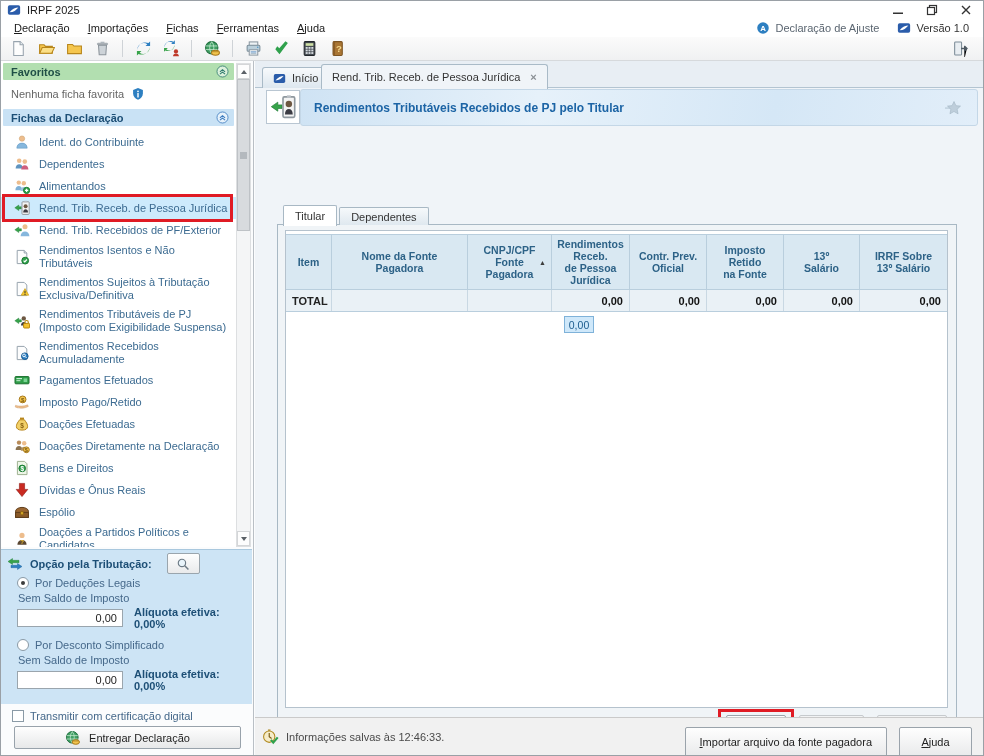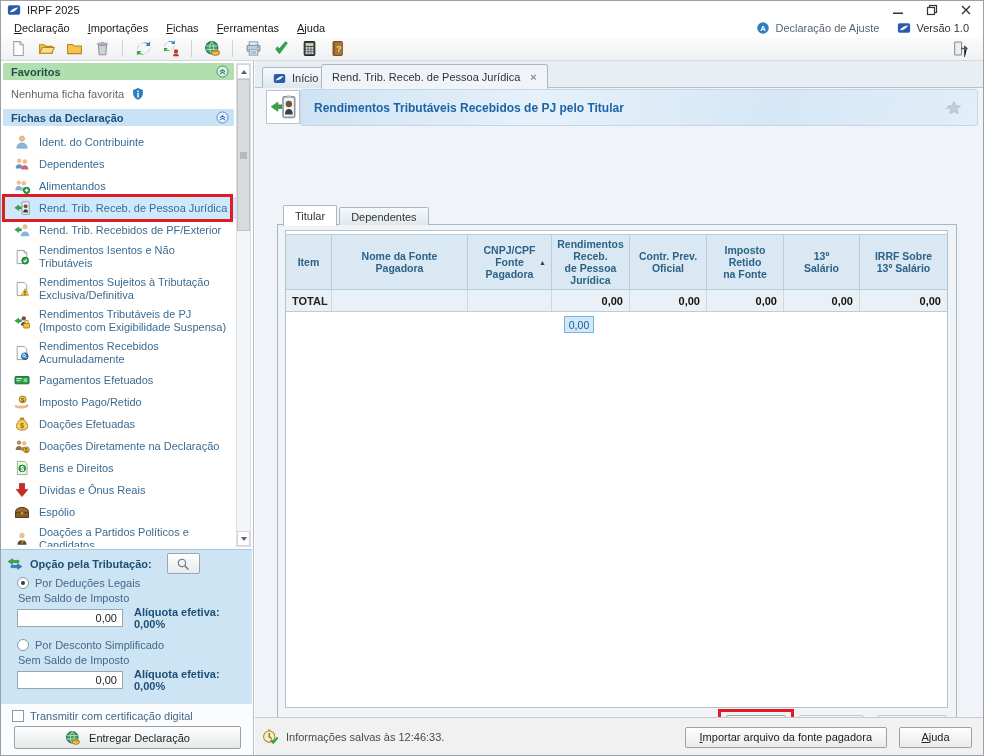--- a/index.html
+++ b/index.html
@@ -141,21 +141,21 @@
     border:1px solid #9aa3ab; border-radius:2px; color:#222; cursor:pointer;
     display:block; line-height:19px; text-align:center; font-size:14px; font-family:"Liberation Sans",sans-serif; }
   .pbtn.disabled { color:#9aa0a6; border-color:#c6cacd; background:#f2f3f4; cursor:default; }
   .novo-wrap { position:relative; }
   .novo-wrap .annot { position:absolute; left:-8px; right:-8px; top:-6px; bottom:-6px;
     border:3px solid #e01b24; pointer-events:none; }
 
   .statusbar { position:absolute; left:0; right:0; bottom:0; height:38px; background:#f1f1f1; border-top:1px solid #cacaca; }
   .status-msg { position:absolute; left:7px; top:10px; display:flex; align-items:center; gap:7px; color:#4a4a4a; }
   .status-btns { position:absolute; right:11px; top:9px; display:flex; gap:12px; }
-  .sbtn { height:21px; padding:0 14px; background:linear-gradient(#fefefe,#e9eaeb); border:1px solid #9aa3ab;
+  .sbtn { height:30px; padding:0 14px; background:linear-gradient(#fefefe,#e9eaeb); border:1px solid #9aa3ab;
     border-radius:2px; color:#222; cursor:pointer; display:block; line-height:19px; text-align:center;
     font-size:11px; font-family:"Liberation Sans",sans-serif; }
   .sbtn.ajuda { min-width:73px; }
 </style>
 </head>
 <body>
 
 <div id="app">
 
   <div class="titlebar">

